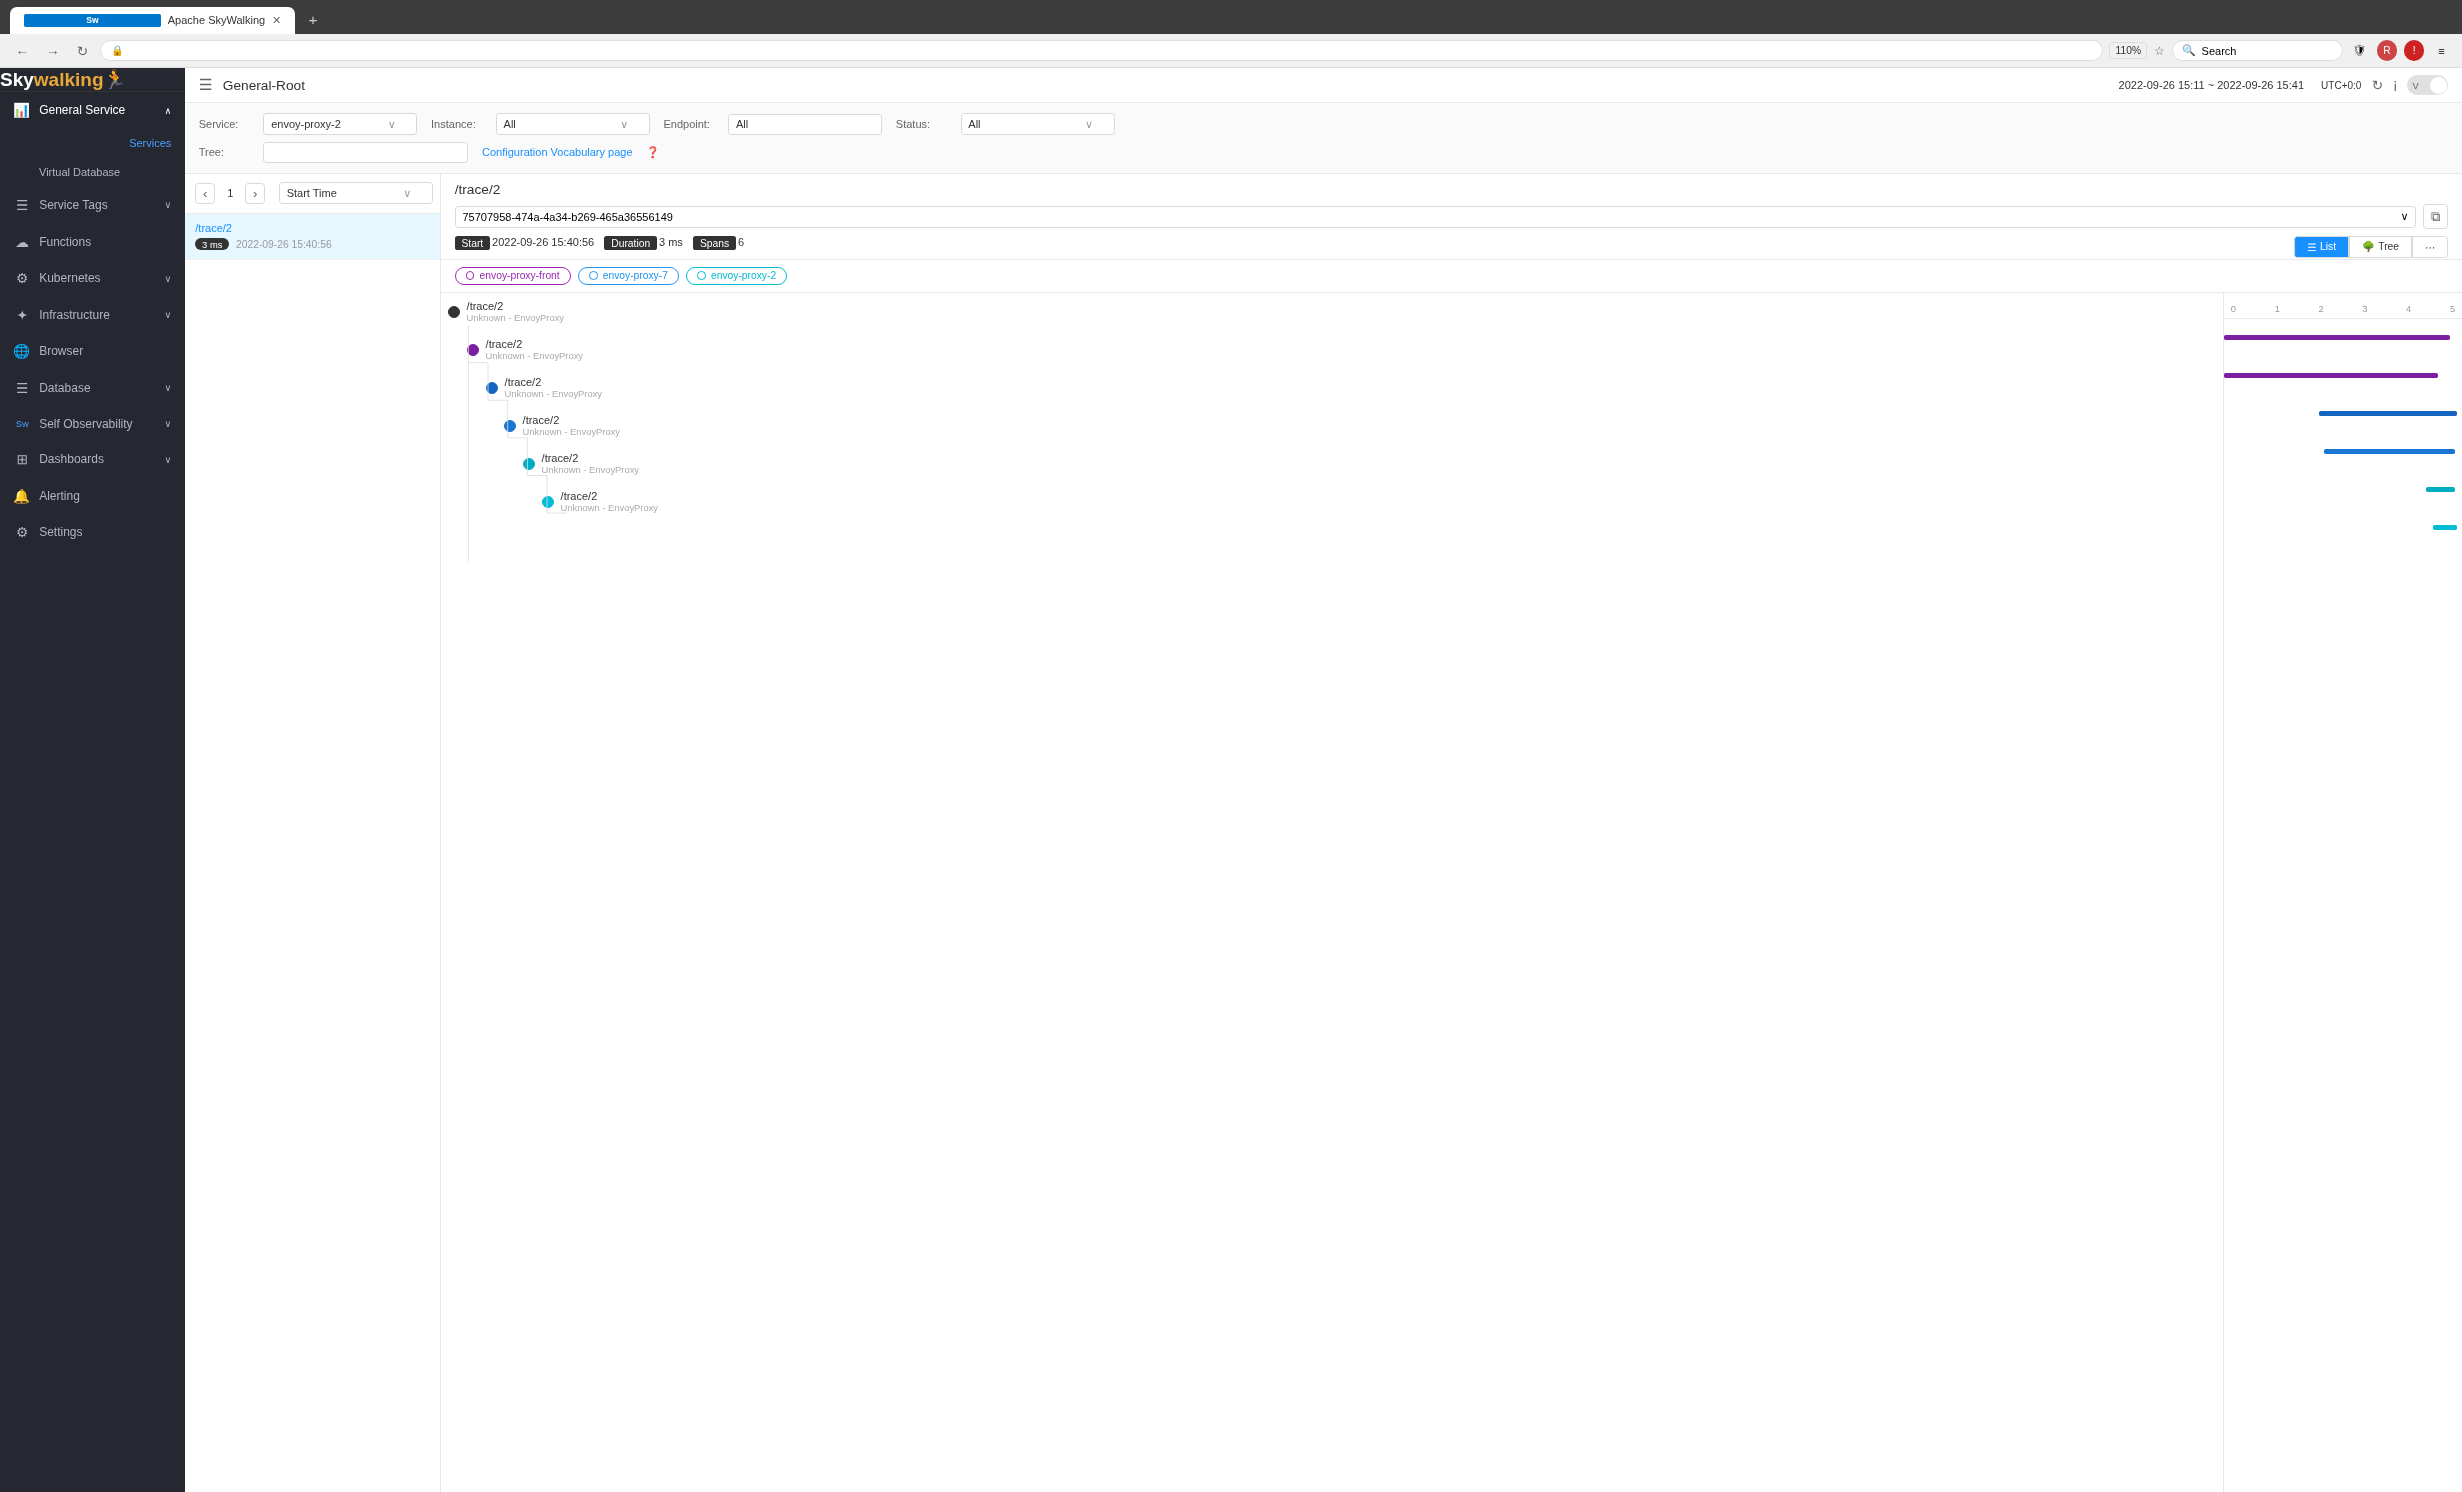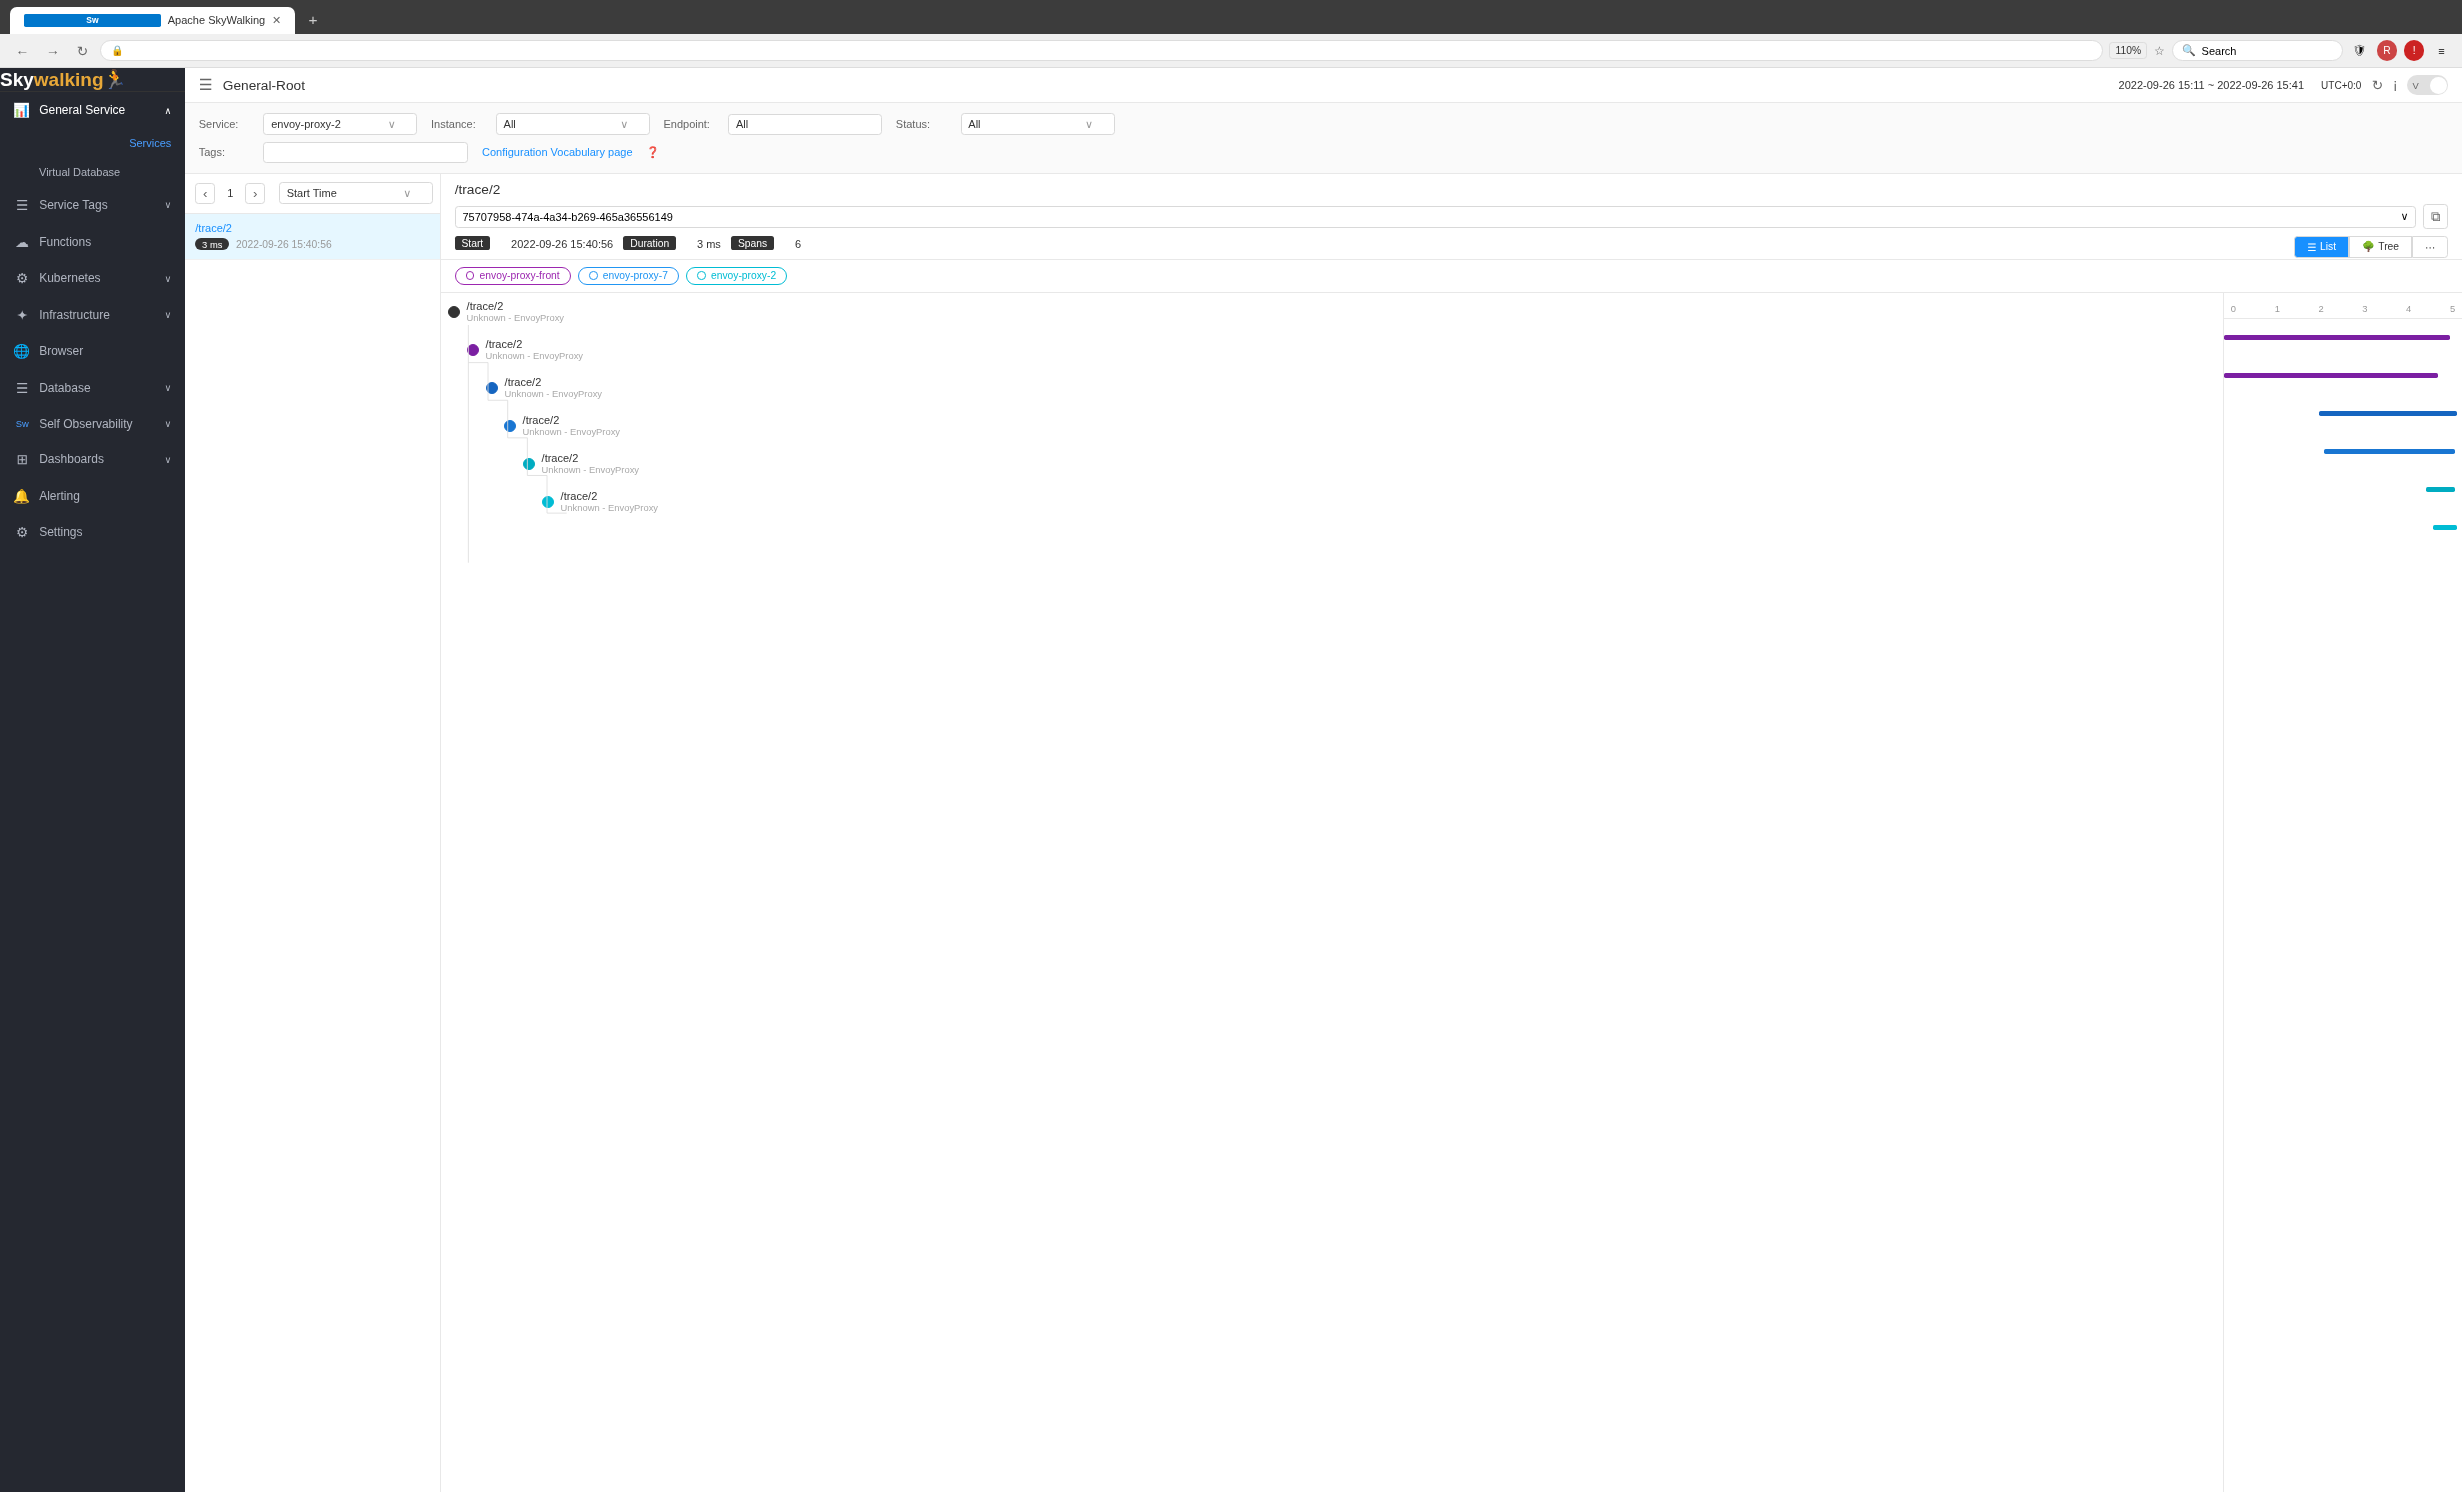--- a/index.html
+++ b/index.html
@@ -92,21 +92,21 @@
     .trace-time { color: #999; font-size: 10.3px; }
 
     
     .trace-detail { flex: 1; display: flex; flex-direction: column; overflow: hidden; }
     .trace-header { padding: 8.5px 13.7px; border-bottom: 0.9px solid #e8e8e8; }
     .trace-title { font-size: 13.7px; color: #333; margin-bottom: 6.8px; }
     .trace-id-bar { display: flex; align-items: center; gap: 6.8px; margin-bottom: 6.8px; }
     .trace-id-input { flex: 1; border: 0.9px solid #d9d9d9; border-radius: 3.4px; padding: 3.4px 6.8px; font-size: 11px; background: #fff; display: flex; align-items: center; justify-content: space-between; }
     .copy-btn { border: 0.9px solid #d9d9d9; border-radius: 3.4px; padding: 3.4px 6.8px; background: #fff; cursor: pointer; color: #666; }
     .trace-stats { display: flex; align-items: center; gap: 10.3px; }
-    .stat-badge { display: inline-flex; align-items: flex-end; gap: 21px; }
+    .stat-badge { display: inline-flex; align-items: flex-start; gap: 2px; }
     .stat-label { background: #333; color: #fff; padding: 1.7px 6.8px; border-radius: 2.6px; font-size: 10.3px; }
     .stat-value { font-size: 11px; color: #333; }
 
     
     .service-tags { display: flex; gap: 6.8px; padding: 6.8px 13.7px; border-bottom: 0.9px solid #e8e8e8; }
     .service-tag { border-radius: 10.3px; padding: 2.6px 10.3px; font-size: 10.3px; display: flex; align-items: center; gap: 5.1px; }
     .service-tag .dot { width: 8.5px; height: 8.5px; border-radius: 50%; border: 1.7px solid; }
     .service-tag.purple { border: 0.9px solid #9c27b0; color: #9c27b0; }
     .service-tag.purple .dot { border-color: #9c27b0; }
     .service-tag.blue { border: 0.9px solid #2196f3; color: #2196f3; }
@@ -262,21 +262,21 @@
           <div class="filter-select" style="width:137px;">
             <span>All</span>
           </div>
           <span class="filter-label">Status:</span>
           <div class="filter-select" style="width:120px;">
             <span>All</span>
             <span class="chevron">∨</span>
           </div>
         </div>
         <div class="filter-row">
-          <span class="filter-label">Tags:</span>
+          <span class="filter-label">Tree:</span>
           <input class="filter-input" style="width: 205px;">
           <a class="config-link">Configuration Vocabulary page</a>
           <span class="help-icon">❓</span>
         </div>
       </div>
 
       <div class="split-area">
 
         <div class="trace-list">
           <div class="trace-list-header">

